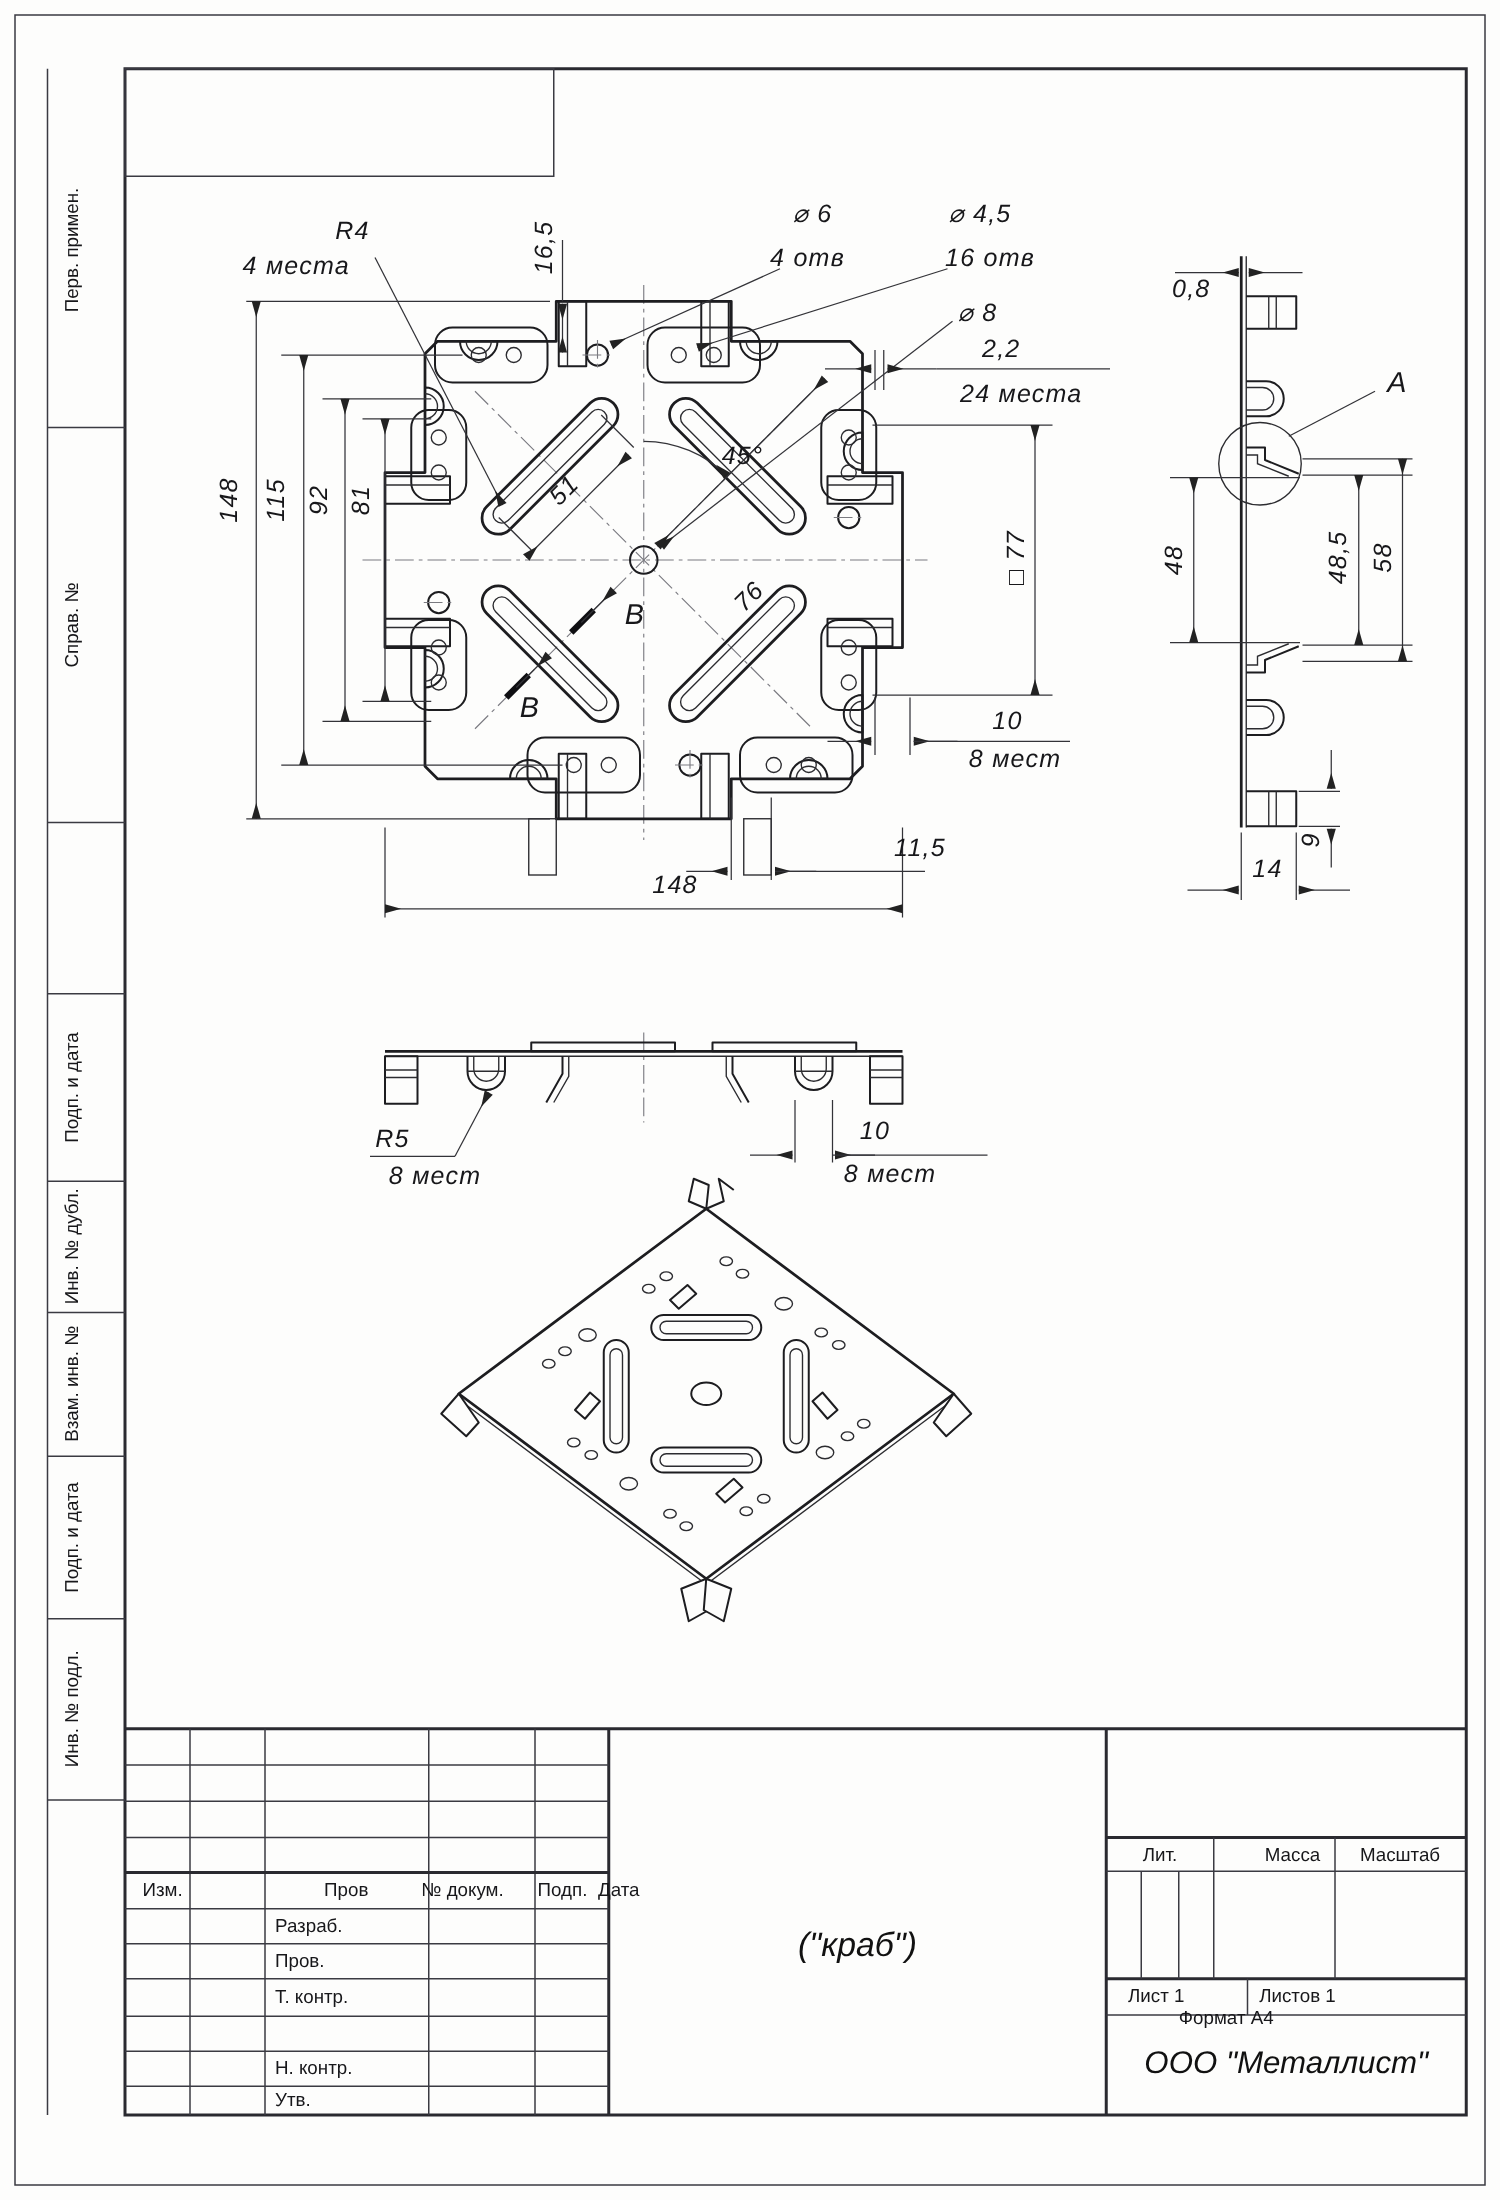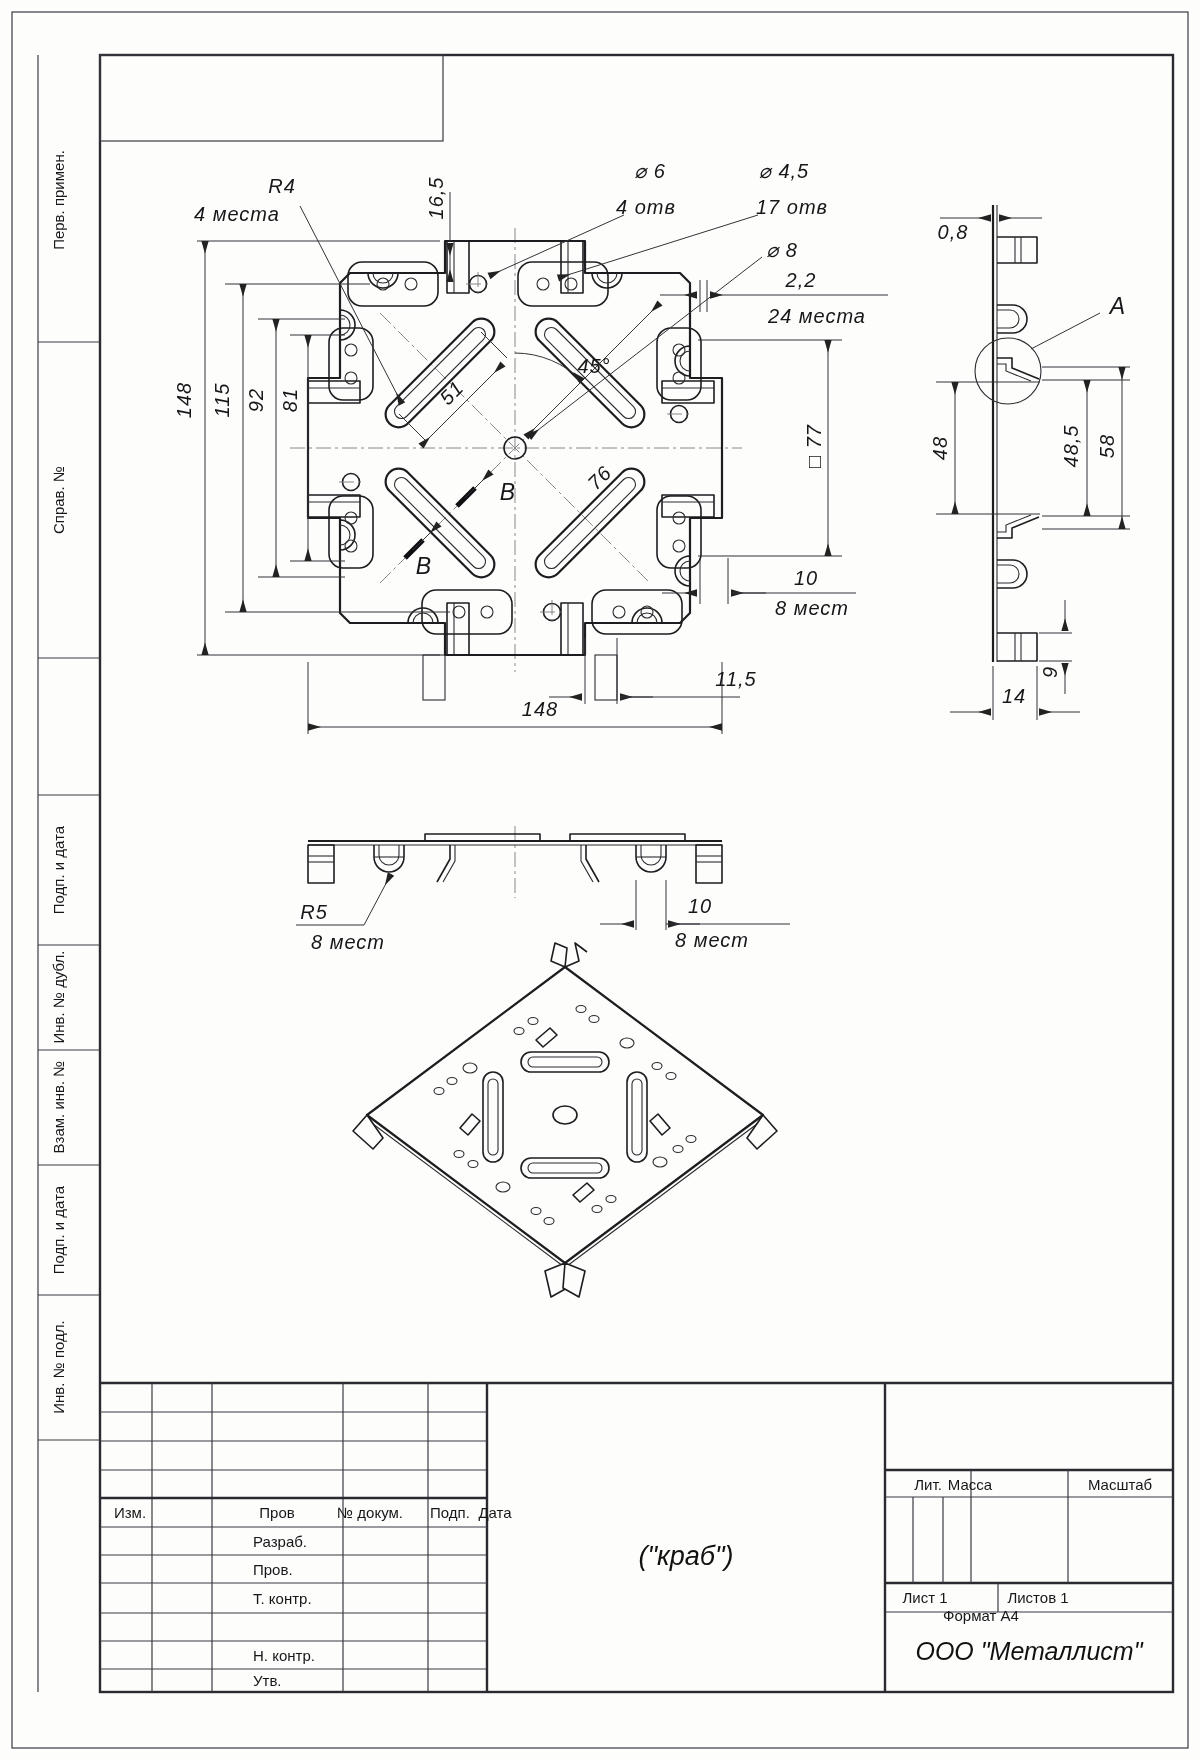--- a/index.html
+++ b/index.html
@@ -14,21 +14,21 @@
   .fr{stroke:#2a2a30;stroke-width:2.4;fill:none;}
   .fr1{stroke:#3a3a42;stroke-width:1.2;fill:none;}
   .wh{fill:#fdfdfc;}
   .ann{position:absolute;transform:translate(-50%,-50%);white-space:nowrap;
        font:italic 20px "Liberation Sans",sans-serif;color:#17171a;letter-spacing:1px;}
   .ann.big{font-size:23px;}
   .r90{transform:translate(-50%,-50%) rotate(-90deg);}
   .r45{transform:translate(-50%,-50%) rotate(-45deg);}
   .tb{position:absolute;transform:translate(-50%,-50%);white-space:nowrap;
       font:15px "Liberation Sans",sans-serif;color:#17171a;}
-  .tb.lft{transform:translate(0,-50%);margin-left:33px;}
+  .tb.lft{transform:translate(0,-50%);}
   .strip{position:absolute;transform:translate(-50%,-50%) rotate(-90deg);white-space:nowrap;
       font:15px "Liberation Sans",sans-serif;color:#17171a;}
   .ttl{position:absolute;transform:translate(-50%,-50%);white-space:nowrap;
       font:italic 27px "Liberation Sans",sans-serif;color:#111;}
   .comp{position:absolute;transform:translate(-50%,-50%);white-space:nowrap;
       font:italic 25px "Liberation Sans",sans-serif;color:#111;}
 </style>
 </head>
 <body>
 
@@ -360,21 +360,21 @@
     <line x1="998" y1="1583" x2="998" y2="1612" class="fr1"></line>
   </g>
 </svg>
 
 <div class="ann" style="left:282px;top:186px;">R4</div>
 <div class="ann" style="left:237px;top:214px;">4 места</div>
 <div class="ann r90" style="left:436px;top:198px;">16,5</div>
 <div class="ann" style="left:650px;top:171px;">⌀ 6</div>
 <div class="ann" style="left:646px;top:207px;">4 отв</div>
 <div class="ann" style="left:784px;top:171px;">⌀ 4,5</div>
-<div class="ann" style="left:792px;top:207px;">17 отв</div>
+<div class="ann" style="left:792px;top:207px;">16 отв</div>
 <div class="ann" style="left:782px;top:250px;">⌀ 8</div>
 <div class="ann" style="left:801px;top:280px;">2,2</div>
 <div class="ann" style="left:817px;top:316px;">24 места</div>
 <div class="ann r90" style="left:184px;top:400px;">148</div>
 <div class="ann r90" style="left:222px;top:400px;">115</div>
 <div class="ann r90" style="left:256px;top:400px;">92</div>
 <div class="ann r90" style="left:290px;top:400px;">81</div>
 <div class="ann r45" style="left:452px;top:393px;">51</div>
 <div class="ann" style="left:594px;top:366px;">45°</div>
 <div class="ann r45" style="left:600px;top:478px;">76</div>
@@ -412,20 +412,20 @@
 <div class="tb" style="left:370px;top:1512px;">№ докум.</div>
 <div class="tb" style="left:450px;top:1512px;">Подп.</div>
 <div class="tb" style="left:495px;top:1512px;">Дата</div>
 <div class="tb lft" style="left:220px;top:1541px;">Разраб.</div>
 <div class="tb lft" style="left:220px;top:1569px;">Пров.</div>
 <div class="tb lft" style="left:220px;top:1598px;">Т. контр.</div>
 <div class="tb lft" style="left:220px;top:1655px;">Н. контр.</div>
 <div class="tb lft" style="left:220px;top:1680px;">Утв.</div>
 <div class="ttl" style="left:686px;top:1556px;">("краб")</div>
 <div class="tb" style="left:928px;top:1484px;">Лит.</div>
-<div class="tb" style="left:970px;top:1484px;">Масса</div>
+<div class="tb" style="left:1034px;top:1484px;">Масса</div>
 <div class="tb" style="left:1120px;top:1484px;">Масштаб</div>
 <div class="tb" style="left:925px;top:1597px;">Лист 1</div>
 <div class="tb" style="left:1038px;top:1597px;">Листов 1</div>
 <div class="comp" style="left:1029px;top:1651px;">ООО "Металлист"</div>
 <div class="tb" style="left:981px;top:1615px;">Формат А4</div>
 
 </div>
 
 </body></html>

